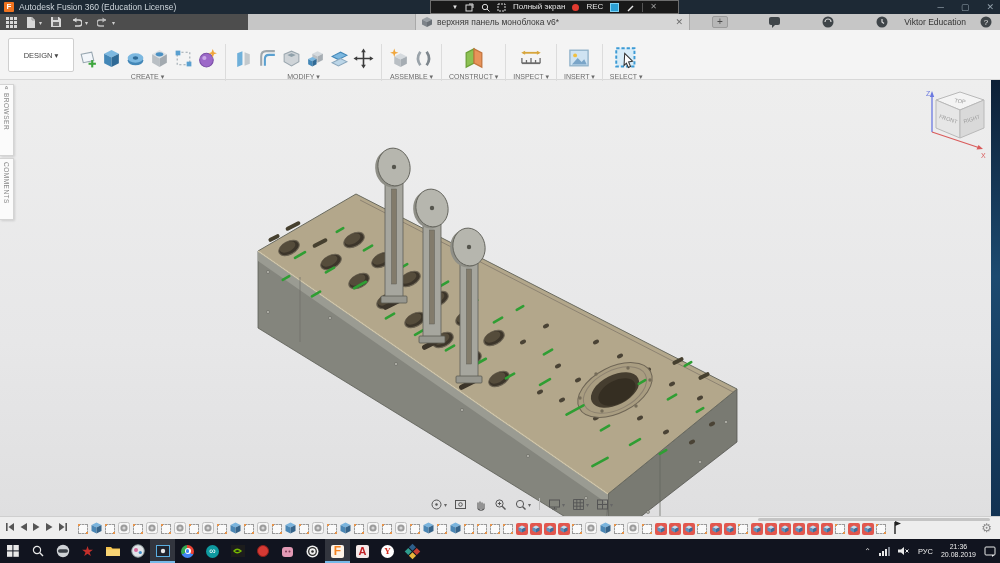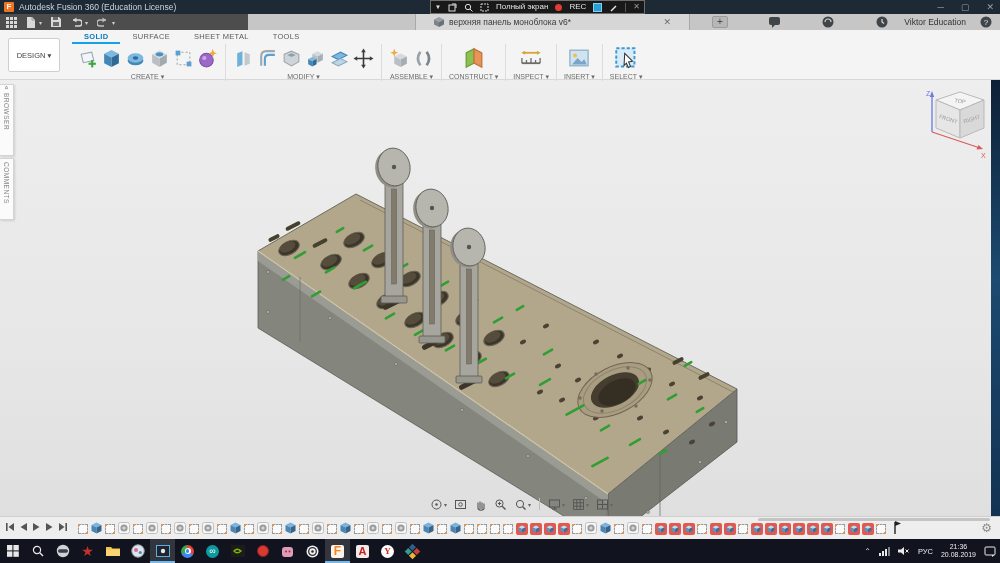--- a/index.html
+++ b/index.html
@@ -2,44 +2,44 @@
 <html><head>
 <meta charset="utf-8">
 <style>
   * { margin:0; padding:0; box-sizing:border-box; }
   html,body { width:1000px; height:563px; overflow:hidden; font-family:"Liberation Sans",sans-serif; background:#e6e6e6; }
 
   
   #titlebar { position:absolute; left:0; top:0; width:1000px; height:14px; background:#1d2935; display:flex; align-items:center; z-index:30; }
   #titlebar .f-logo { width:10px; height:10px; background:#f0731f; color:#fff; font-size:8px; font-weight:bold; line-height:10px; text-align:center; margin:0 5px 0 4px; border-radius:1px; }
   #titlebar .app-title { font-size:8.5px; color:#cdd4da; }
-  #capturebar { position:absolute; left:430px; top:0; height:14px; background:#191919; border:1px solid #6e6e6e; display:flex; align-items:center; gap:7px; padding:0 4px; }
+  #capturebar { position:absolute; left:430px; top:0; height:14px; background:#191919; border:1px solid #6e6e6e; display:flex; align-items:center; gap:7px; padding:0 21px; }
   #capturebar span { color:#e4e4e4; font-size:8px; line-height:12px; }
   #capturebar .rec-dot { width:7px; height:7px; border-radius:50%; background:#e23b30; }
   #capturebar .cam-box { width:9px; height:9px; background:#2b9fd4; border:1px solid #7fd2f4; }
   #capturebar .divider { width:1px; height:9px; background:#555; }
   .win-controls { position:absolute; right:6px; top:0; height:14px; display:flex; gap:17px; align-items:center; }
   .win-controls span { color:#93a1ac; font-size:9px; line-height:10px; }
 
   
   #menubar { position:absolute; left:0; top:14px; width:1000px; height:16px; background:#c6c6c6; z-index:29; }
   #qat { position:absolute; left:0; top:0; width:248px; height:16px; background:#4d4d4d; display:flex; align-items:center; gap:9px; padding-left:6px; }
   #qat svg { display:block; }
   #qat .drop { color:#cfcfcf; font-size:6px; margin-left:-6px; }
-  #doc-tab { position:absolute; left:415px; top:0; width:275px; height:16px; background:#d6d6d6; border-left:1px solid #a9a9a9; border-right:1px solid #a9a9a9; display:flex; align-items:center; padding:0 18px; gap:5px; }
+  #doc-tab { position:absolute; left:415px; top:0; width:275px; height:16px; background:#d6d6d6; border-left:1px solid #a9a9a9; border-right:1px solid #a9a9a9; display:flex; align-items:center; padding:0 6px; gap:5px; }
   #doc-tab .tab-title { font-size:8.5px; color:#3a3a3a; white-space:nowrap; overflow:hidden; flex:1; }
   #doc-tab .tab-close { color:#6e6e6e; font-size:9px; }
   #new-tab-btn { position:absolute; left:712px; top:2px; width:16px; height:12px; background:#b7b7b7; border:1px solid #9c9c9c; color:#4a4a4a; font-size:10px; line-height:10px; text-align:center; border-radius:2px; }
   .menubar-icon { position:absolute; top:2px; width:13px; height:12px; }
   #user-area { position:absolute; right:8px; top:0; height:16px; display:flex; align-items:center; gap:14px; }
   #user-area .user-name { font-size:8.5px; color:#333; }
 
   
   #ribbon { position:absolute; left:0; top:30px; width:1000px; height:50px; background:#f4f4f4; border-bottom:1px solid #d8d8d8; z-index:28; }
-  #design-btn { position:absolute; left:8px; top:8px; width:52px; height:34px; background:#fff; border:1px solid #cfcfcf; font-size:7.5px; color:#444; display:flex; align-items:center; justify-content:center; border-radius:2px; }
+  #design-btn { position:absolute; left:8px; top:8px; width:66px; height:34px; background:#fff; border:1px solid #cfcfcf; font-size:7.5px; color:#444; display:flex; align-items:center; justify-content:center; border-radius:2px; }
   #ribbon-tabs { position:absolute; left:72px; top:2px; height:12px; display:flex; }
   #ribbon-tabs .rtab { font-size:7.5px; color:#5a5a5a; padding:0 12px 2px 12px; letter-spacing:.3px; }
   #ribbon-tabs .rtab.active { color:#0a78c2; border-bottom:2px solid #17a0e8; font-weight:bold; }
   #ribbon-groups { position:absolute; left:70px; top:14px; display:flex; align-items:flex-start; }
   .rgroup { display:flex; flex-direction:column; align-items:center; padding:0 7px; border-right:1px solid #dcdcdc; }
   .rgroup:last-child { border-right:none; }
   .rgroup .icons { display:flex; align-items:center; gap:3px; height:28px; }
   .rgroup .icons svg { width:21px; height:21px; }
   .rgroup.big .icons svg { width:26px; height:26px; }
   .rgroup .glabel { font-size:7px; color:#6b6b6b; margin-top:1px; }
@@ -175,26 +175,20 @@
     <span class="user-name">Viktor Education</span>
     <svg width="12" height="12">
         <circle cx="6" cy="6" r="5.5" fill="#3f4549"></circle>
         <text x="6" y="8.6" font-size="8" fill="#e8e8e8" text-anchor="middle" font-family="Liberation Sans,sans-serif">?</text>
       </svg>
   </div>
 </div>
 
 <div id="ribbon">
   <div id="design-btn">DESIGN ▾</div>
-  <div id="ribbon-tabs">
-    <span class="rtab active">SOLID</span>
-    <span class="rtab">SURFACE</span>
-    <span class="rtab">SHEET METAL</span>
-    <span class="rtab">TOOLS</span>
-  </div>
   <div id="ribbon-groups">
     <div class="rgroup">
       <div class="icons">
         <svg viewBox="0 0 20 20">
             <polygon points="4,6 14,4 16,12 6,14" fill="#f2f6fa" stroke="#97a6b0"></polygon>
             <line x1="14.5" y1="11.5" x2="14.5" y2="18.5" stroke="#3da63d" stroke-width="2"></line>
             <line x1="11" y1="15" x2="18" y2="15" stroke="#3da63d" stroke-width="2"></line>
           </svg>
         <svg viewBox="0 0 20 20">
             <polygon points="10,2 17,5.5 10,9 3,5.5" fill="#7cb8e0"></polygon>

